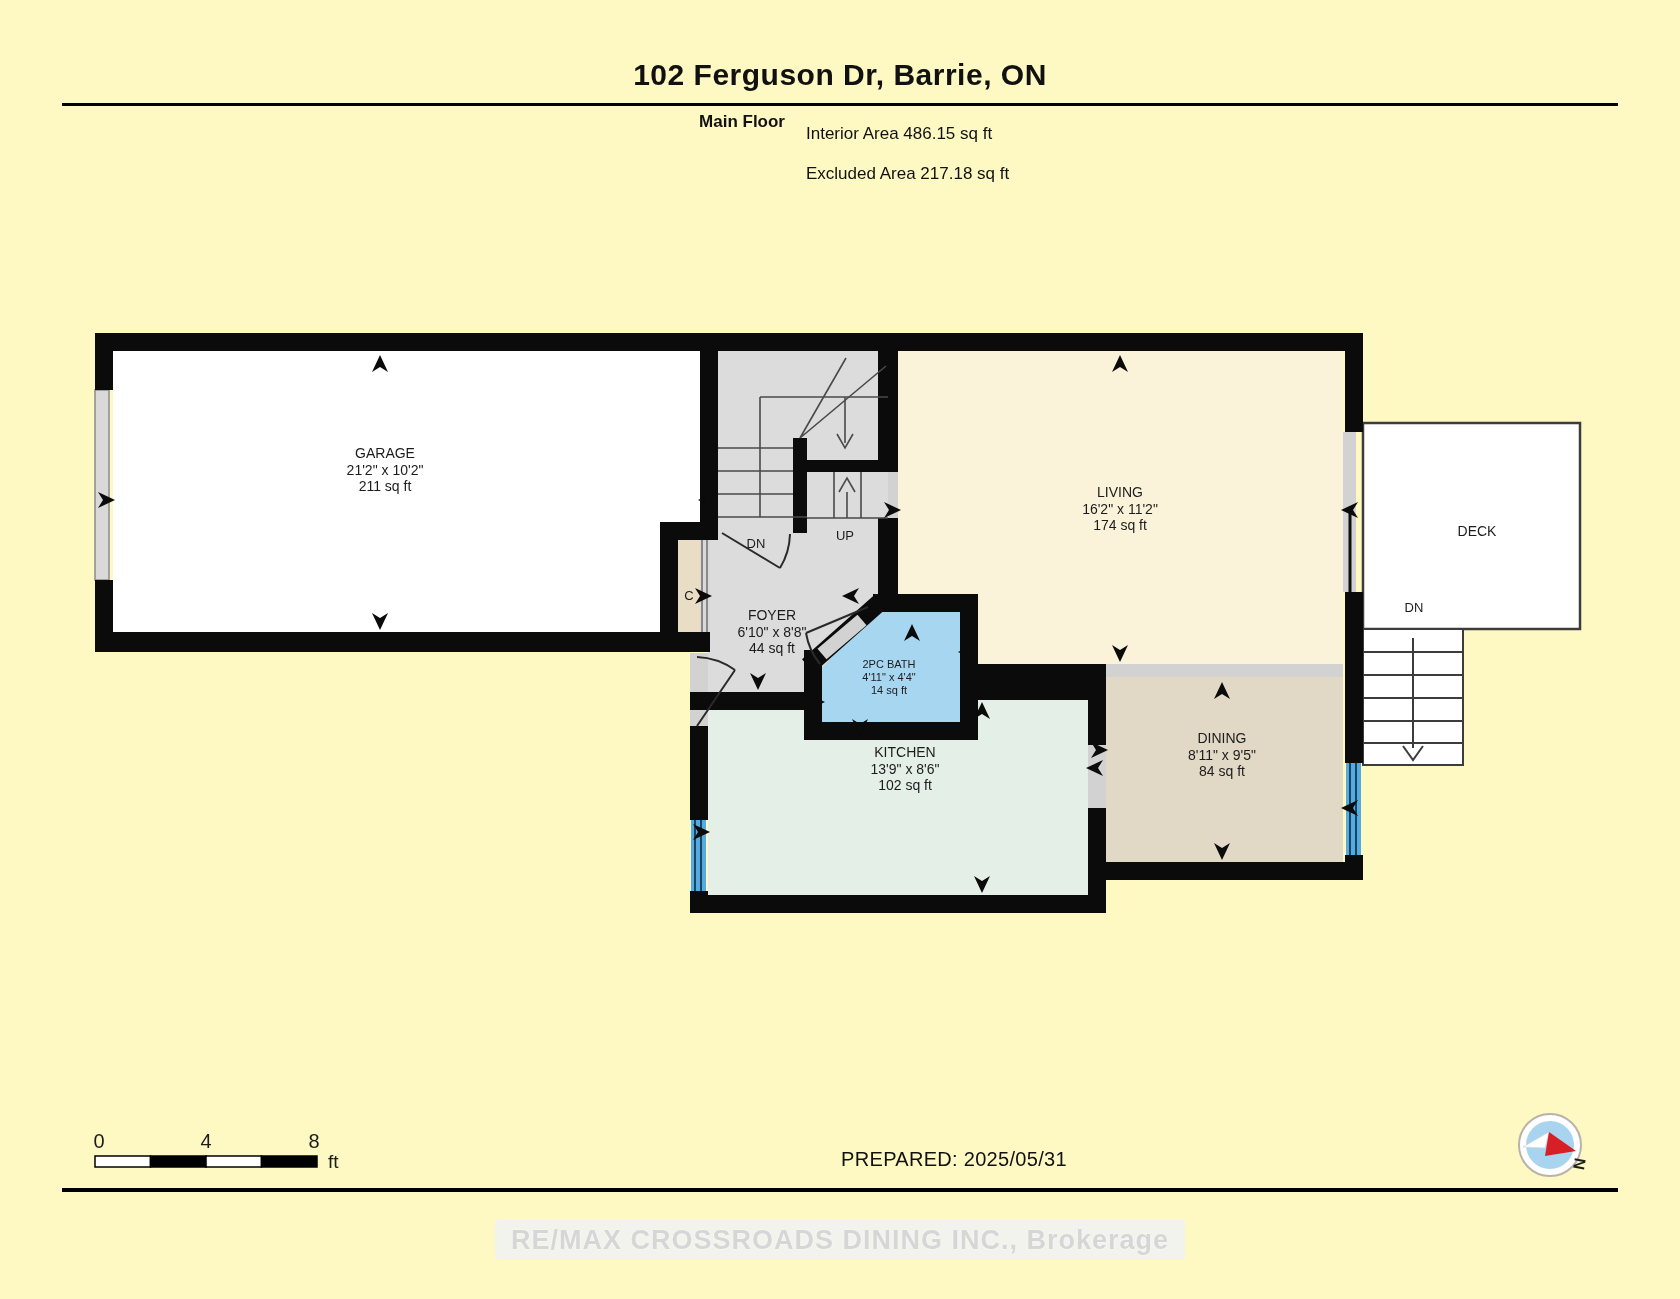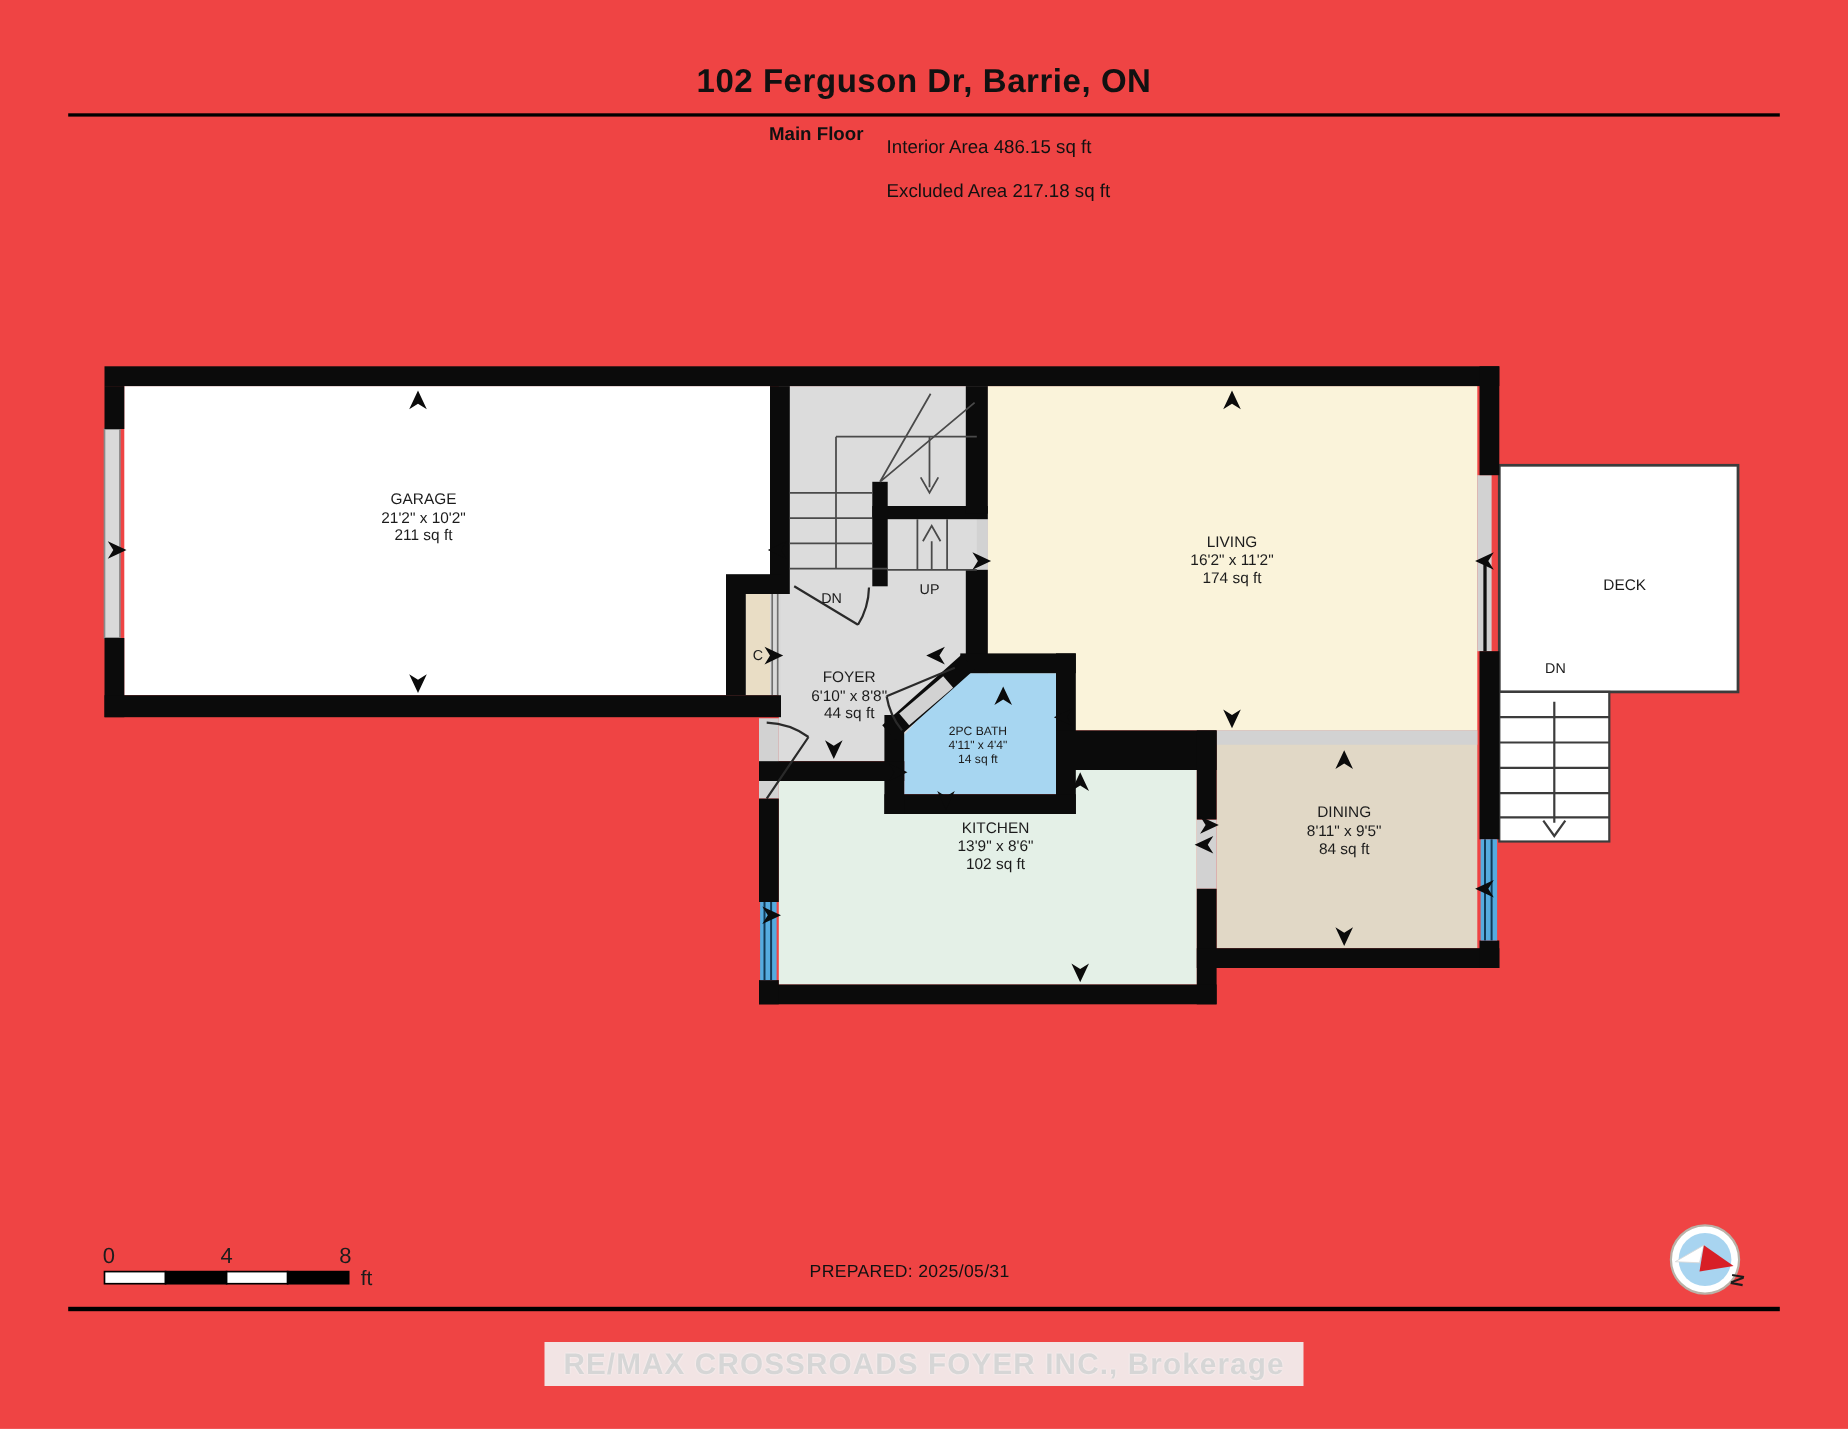--- a/index.html
+++ b/index.html
@@ -1,24 +1,24 @@
 <!DOCTYPE html>
 <html><head>
 <meta charset="utf-8">
 <style>
   html,body{margin:0;padding:0;background:#fff;}
-  #page{position:relative;width:1680px;height:1299px;background:#ef4444;overflow:hidden;
+  #page{position:relative;width:1680px;height:1299px;background:#fef9c3;overflow:hidden;
         font-family:"Liberation Sans", sans-serif;color:#111;}
   .abs{position:absolute;}
   #title{top:58px;left:0;width:1680px;text-align:center;font-size:30px;font-weight:bold;letter-spacing:.5px;}
   .rule{left:62px;width:1556px;height:3px;background:#000;}
   #hdr-floor{top:112px;left:0;width:785px;text-align:right;font-size:17px;font-weight:bold;}
   .hdr-line{left:806px;width:500px;font-size:17px;}
   #plan-svg{top:0;left:0;}
-  #prepared{top:1148px;left:736px;width:500px;font-size:16px;letter-spacing:.3px;}
+  #prepared{top:1148px;left:704px;width:500px;font-size:20px;text-align:center;letter-spacing:.3px;}
   #disclaimer{top:1202px;left:64px;width:1560px;font-size:15px;color:#111;}
   #watermark{top:1220px;left:495px;width:690px;height:40px;background:rgba(242,242,242,.92);
              text-align:center;font-size:27px;color:#d6d6d6;letter-spacing:1px;white-space:nowrap;
              font-weight:bold;text-shadow:0 0 2px rgba(255,255,255,.8);line-height:40px;}
   text{font-family:"Liberation Sans", sans-serif;fill:#1c1c1c;}
   .rm{font-size:14px;text-anchor:middle;}
   .rm-sm{font-size:11px;text-anchor:middle;}
   .lbl{font-size:13px;text-anchor:middle;}
   .scl{font-size:20px;text-anchor:middle;}
 </style>
@@ -195,15 +195,15 @@
       <circle cx="1550" cy="1145" r="31" fill="#ffffff" stroke="#b9b2a8" stroke-width="2"></circle>
       <circle cx="1550" cy="1145" r="24" fill="#a8d4f0"></circle>
       <polygon points="1523,1147 1549,1132 1545,1148" fill="#ffffff" stroke="#d8d8d8" stroke-width="0.8"></polygon>
       <polygon points="1549,1132 1576,1151 1545,1156" fill="#d81f26"></polygon>
       <text x="1580" y="1163" font-size="16" font-weight="bold" transform="rotate(100 1580 1158)">N</text>
     </g>
   </svg>
 
   <div class="abs" id="prepared">PREPARED: 2025/05/31</div>
   <div class="abs rule" style="top:1188px;height:4px;"></div>
-  <div class="abs" id="watermark">RE/MAX CROSSROADS FOYER INC., Brokerage</div>
+  <div class="abs" id="watermark">RE/MAX CROSSROADS DINING INC., Brokerage</div>
 
 </div>
 
 </body></html>

